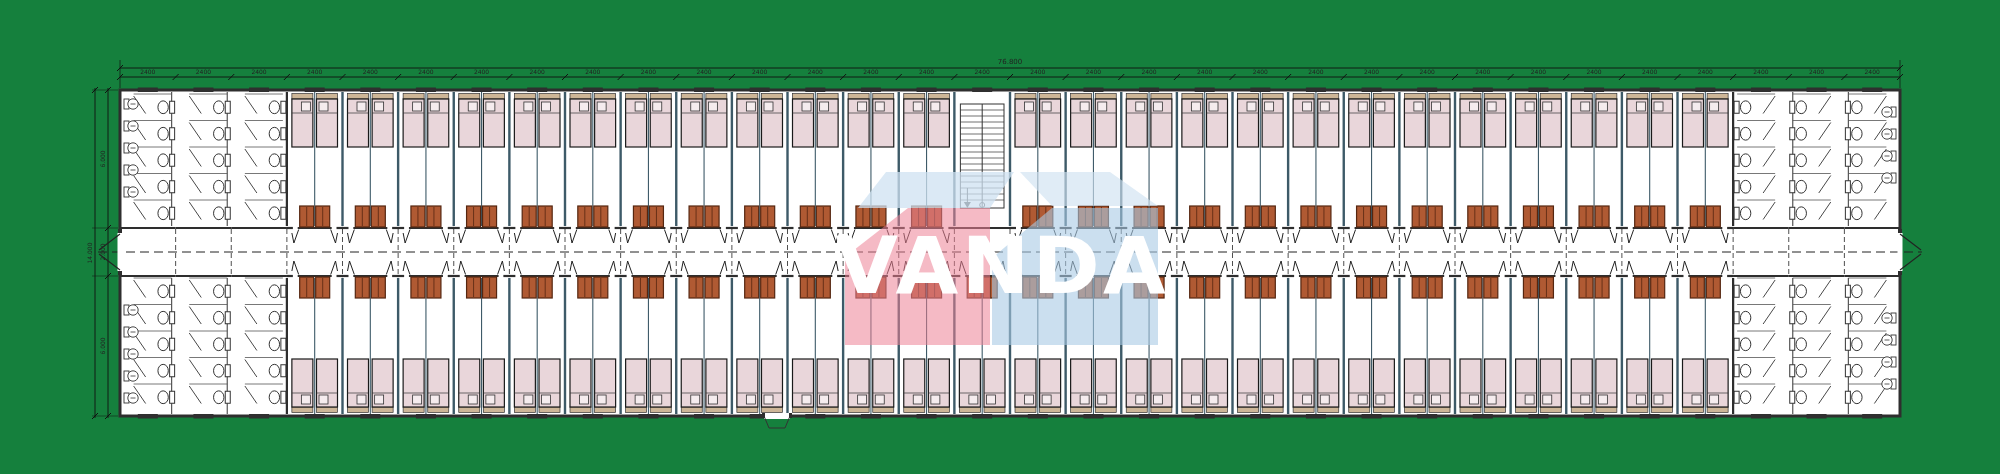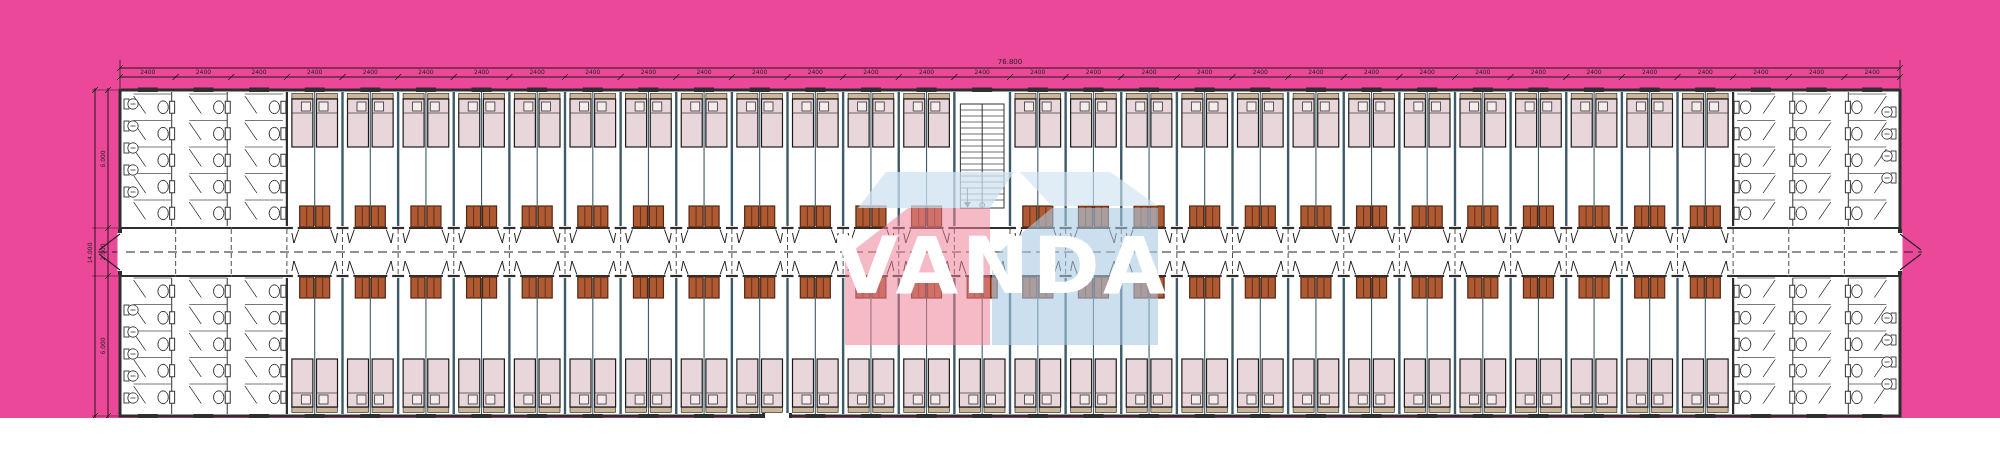--- a/index.html
+++ b/index.html
@@ -1,16 +1,16 @@
 <!DOCTYPE html>
 <html><head>
 <meta charset="utf-8">
 <style>
   html,body{margin:0;padding:0;background:#ffffff;}
-  .stage{position:relative;width:2000px;height:418px;background:#ec4899;overflow:hidden;
+  .stage{position:relative;width:2000px;height:474px;background:#15803d;overflow:hidden;
          font-family:"DejaVu Sans","Liberation Sans",sans-serif;}
   .stage svg{position:absolute;left:0;top:0;}
   .watermark-text{
     position:absolute;left:843px;top:220px;width:318px;height:92px;
     display:flex;align-items:center;justify-content:center;
     color:#ffffff;font-weight:800;font-size:78px;letter-spacing:3px;
     font-family:"DejaVu Sans","Liberation Sans",sans-serif;
     transform:scaleX(1.04);white-space:nowrap;pointer-events:none;
   }
 </style>

